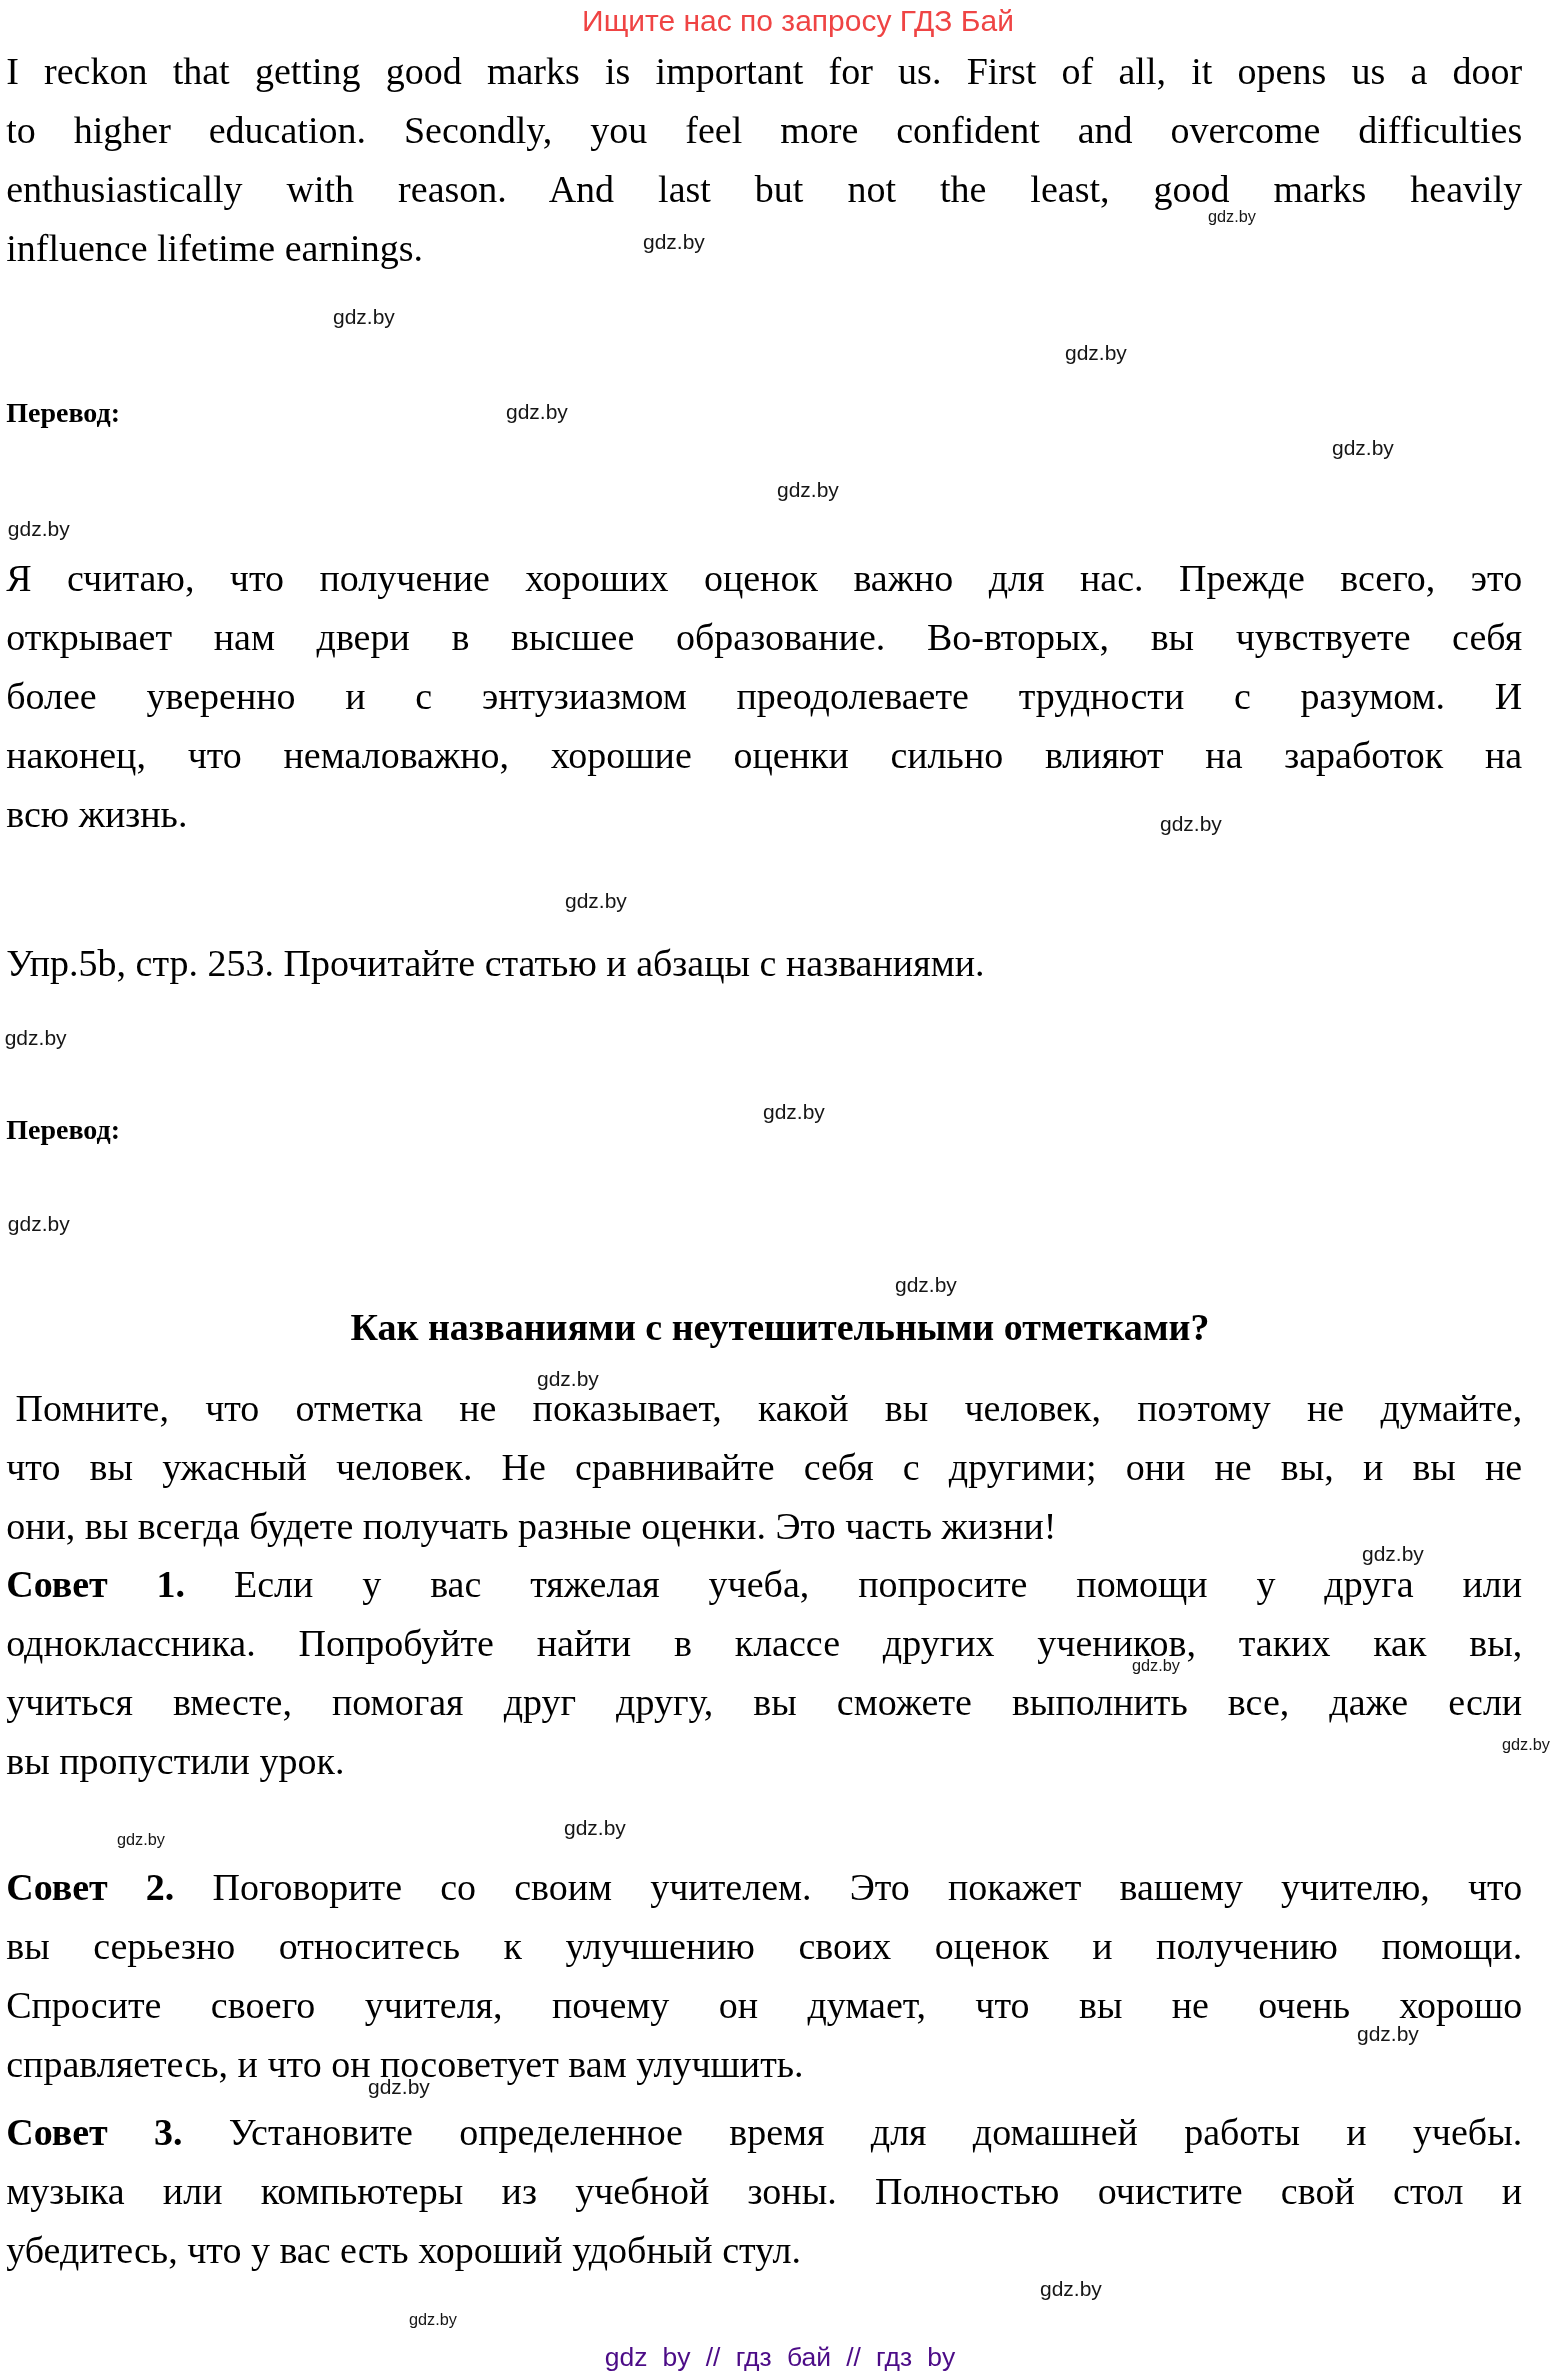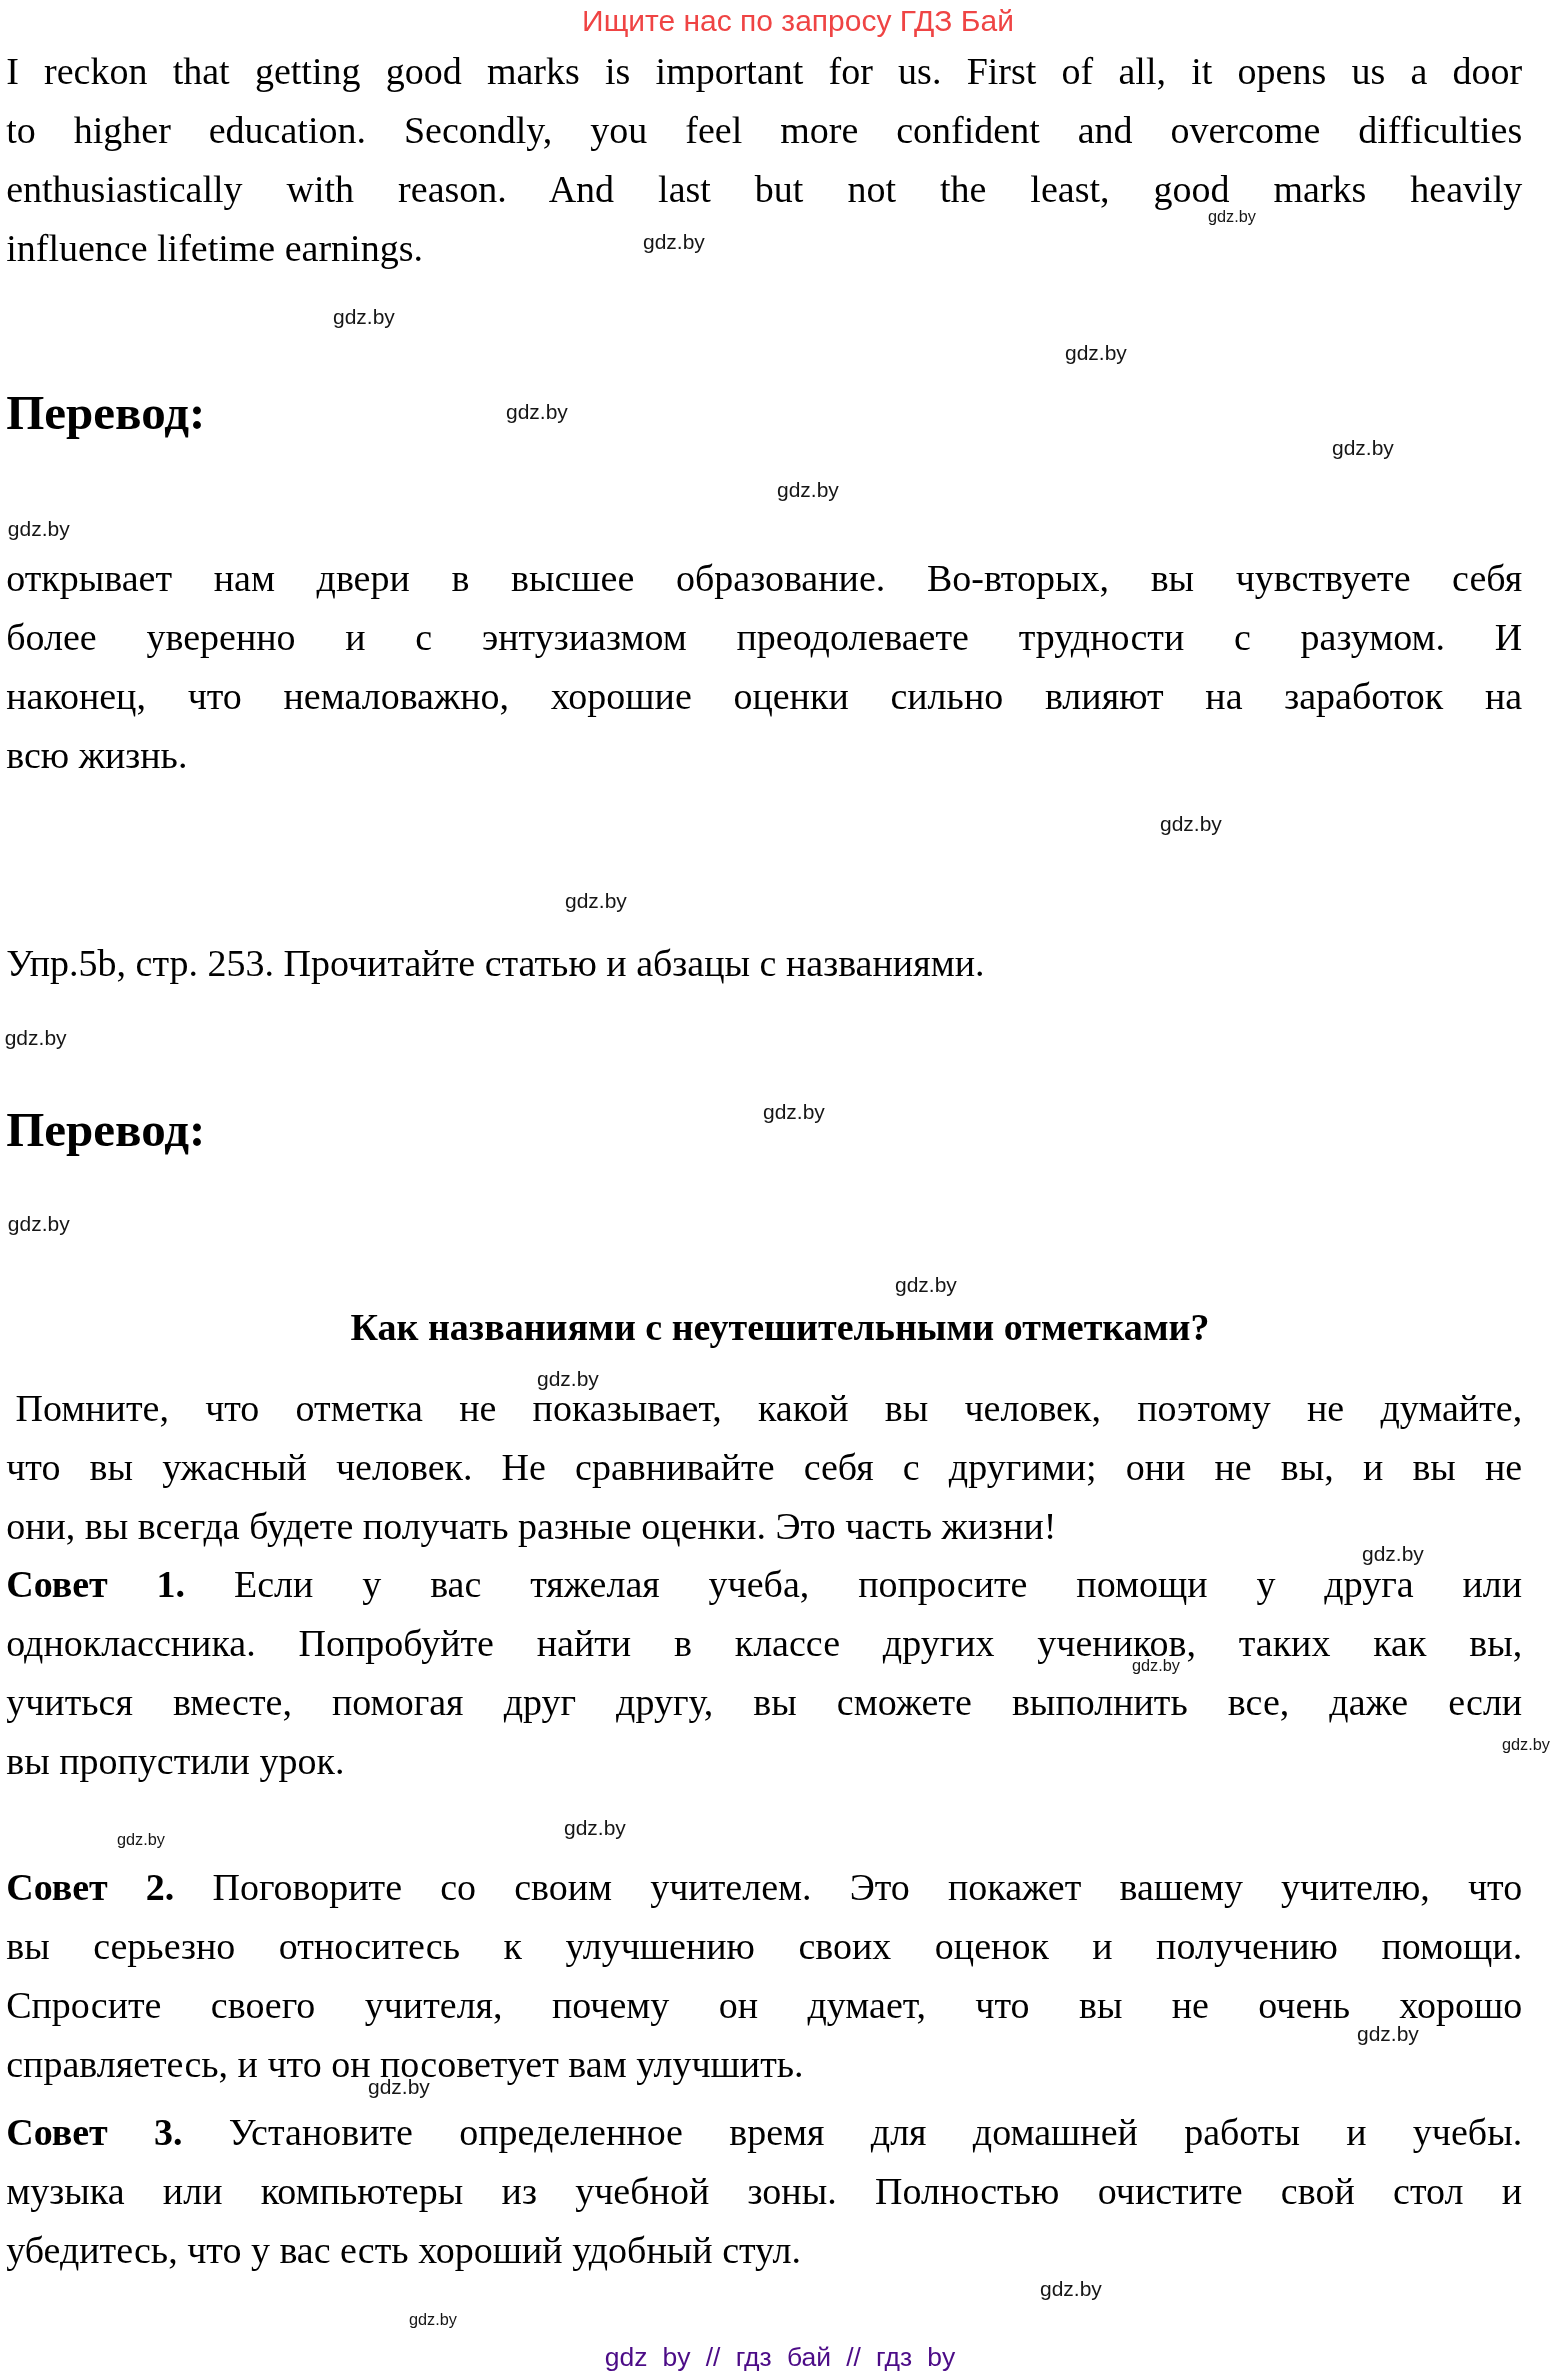--- a/index.html
+++ b/index.html
@@ -22,21 +22,21 @@
   .para {
     position: absolute; left: 6.2px; width: 1516px;
     font-size: 38px; line-height: 59px;
   }
   .ln { text-align: justify; text-align-last: justify; text-justify: inter-word; }
   .ln.last { text-align-last: left; }
   .indent-first .ln:first-child { text-indent: 9.3px; }
   .ln b { font-weight: bold; }
   .label {
     position: absolute; left: 6.2px;
-    font-size: 49px; line-height: 59px; font-weight: bold;
+    font-size: 28px; line-height: 59px; font-weight: bold;
   }
   .single {
     position: absolute; left: 6.2px; width: 1516px;
     font-size: 38px; line-height: 59px;
   }
   .article-title {
     position: absolute; left: 0; width: 100%;
     text-align: center; font-weight: bold;
     font-size: 38px; line-height: 59px;
   }
@@ -74,20 +74,21 @@
 <div class="para pos-intro-en">
     <div class="ln">I reckon that getting good marks is important for us. First of all, it opens us a door</div>
     <div class="ln">to higher education. Secondly, you feel more confident and overcome difficulties</div>
     <div class="ln">enthusiastically with reason. And last but not the least, good marks heavily</div>
     <div class="ln last">influence lifetime earnings.</div>
   </div>
 
 <div class="label pos-perevod1">Перевод:</div>
 
 <div class="para pos-translation-ru">
+    <div class="ln">Я считаю, что получение хороших оценок важно для нас. Прежде всего, это</div>
     <div class="ln">открывает нам двери в высшее образование. Во-вторых, вы чувствуете себя</div>
     <div class="ln">более уверенно и с энтузиазмом преодолеваете трудности с разумом. И</div>
     <div class="ln">наконец, что немаловажно, хорошие оценки сильно влияют на заработок на</div>
     <div class="ln last">всю жизнь.</div>
   </div>
 
 <div class="single pos-exercise">Упр.5b, стр. 253. Прочитайте статью и абзацы с названиями.</div>
 
 <div class="label pos-perevod2">Перевод:</div>
 

